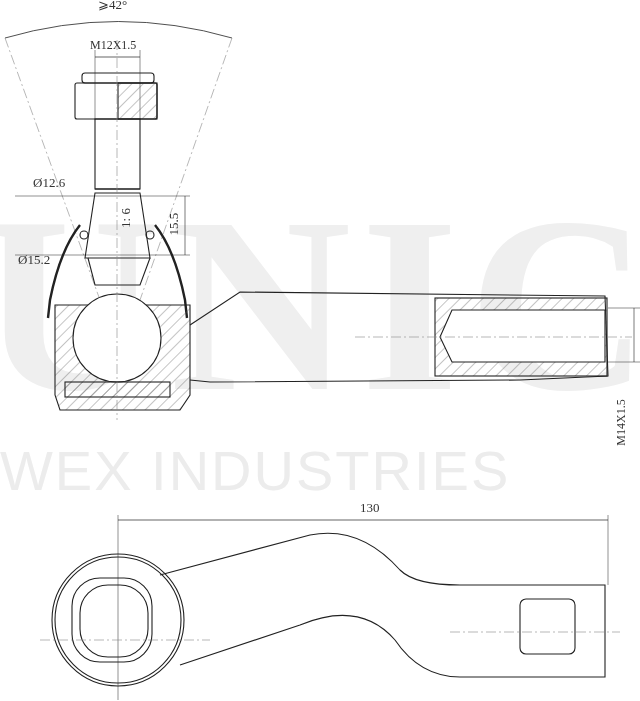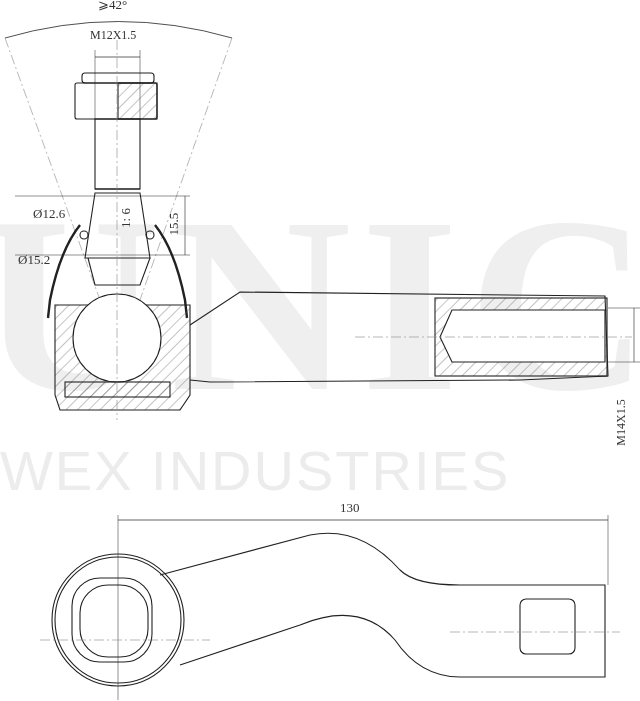--- a/index.html
+++ b/index.html
@@ -74,20 +74,20 @@
       <rect x="72" y="578" width="80" height="84" rx="28"></rect>
       <rect x="80" y="585" width="68" height="72" rx="28"></rect>
       <path d="M160 575 L310 535 Q360 525 400 570 Q415 585 460 585 L605 585 L605 677 L460 677 Q420 677 395 640 Q360 600 300 625 L180 665"></path>
       <rect x="520" y="599" width="55" height="55" rx="6"></rect>
       <line x1="40" y1="640" x2="210" y2="640" stroke="#888" stroke-width="0.6" stroke-dasharray="10 3 2 3"></line>
       <line x1="450" y1="632" x2="620" y2="632" stroke="#888" stroke-width="0.6" stroke-dasharray="10 3 2 3"></line>
     </g>
   </svg>
 
   <div class="dim" style="left:98px;top:-3px;">⩾42°</div>
-  <div class="dim" style="left:90px;top:28px;font-size:12px;">M12X1.5</div>
-  <div class="dim" style="left:33px;top:175px;margin-top:31px;">Ø12.6</div>
+  <div class="dim" style="left:90px;top:38px;font-size:12px;">M12X1.5</div>
+  <div class="dim" style="left:33px;top:175px;">Ø12.6</div>
   <div class="dim" style="left:18px;top:252px;">Ø15.2</div>
   <div class="dim" style="left:116px;top:210px;transform:rotate(-90deg);">1: 6</div>
   <div class="dim" style="left:163px;top:216px;transform:rotate(-90deg);">15.5</div>
   <div class="dim" style="left:598px;top:415px;transform:rotate(-90deg);font-size:12px;">M14X1.5</div>
-  <div class="dim" style="left:340px;top:500px;font-family:Liberation Serif, serif;">130</div>
+  <div class="dim" style="left:360px;top:500px;font-family:Liberation Serif, serif;">130</div>
 </div>
 
 </body></html>

